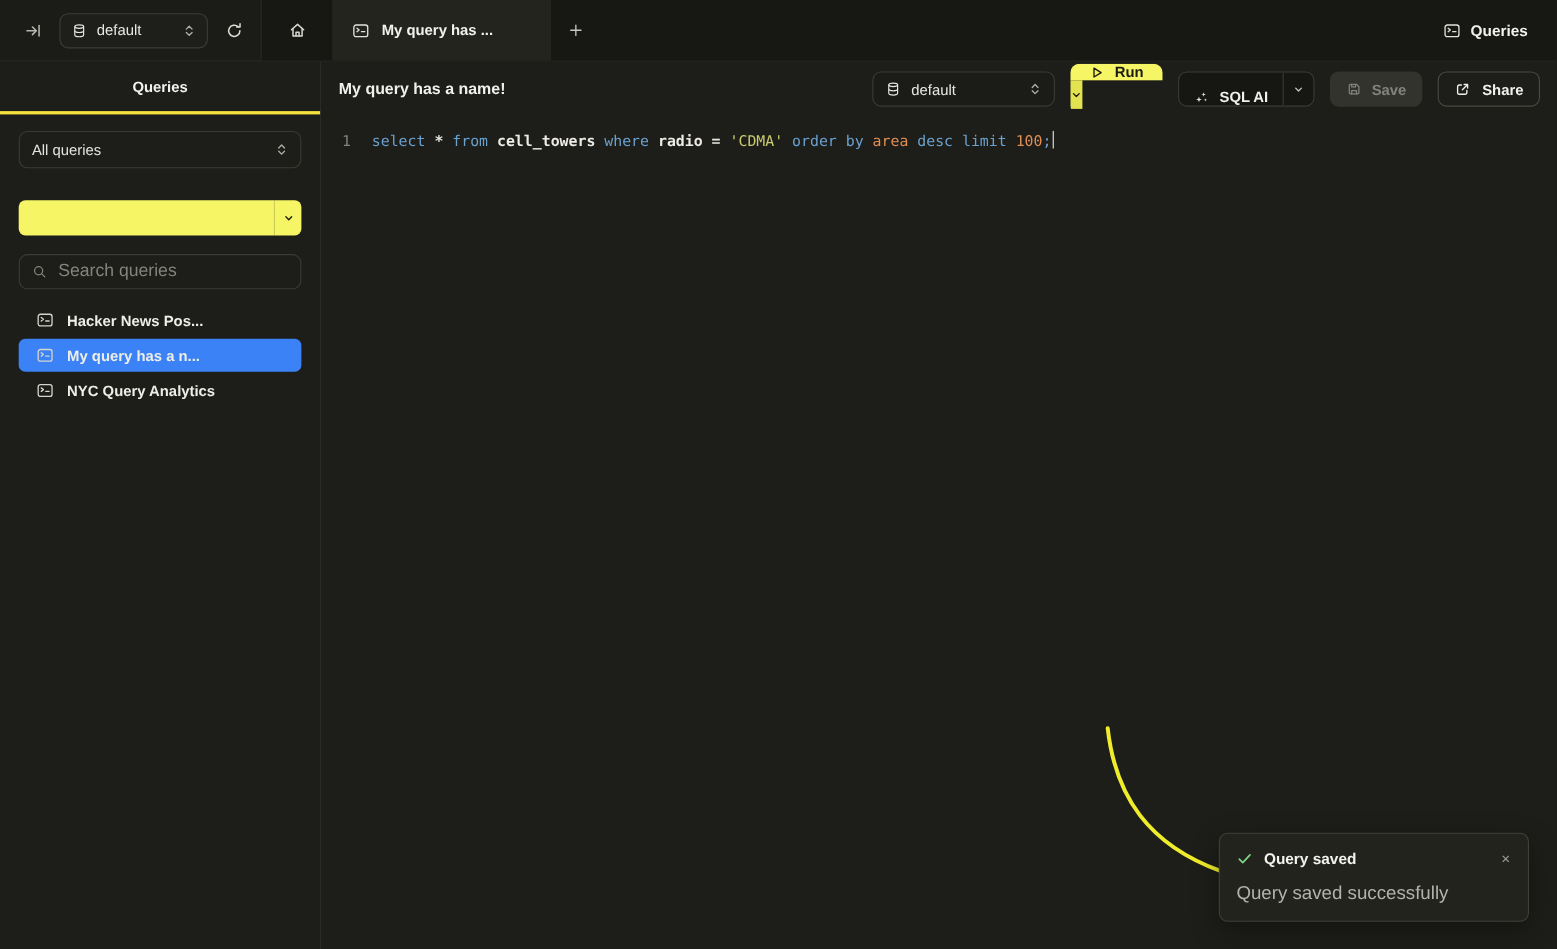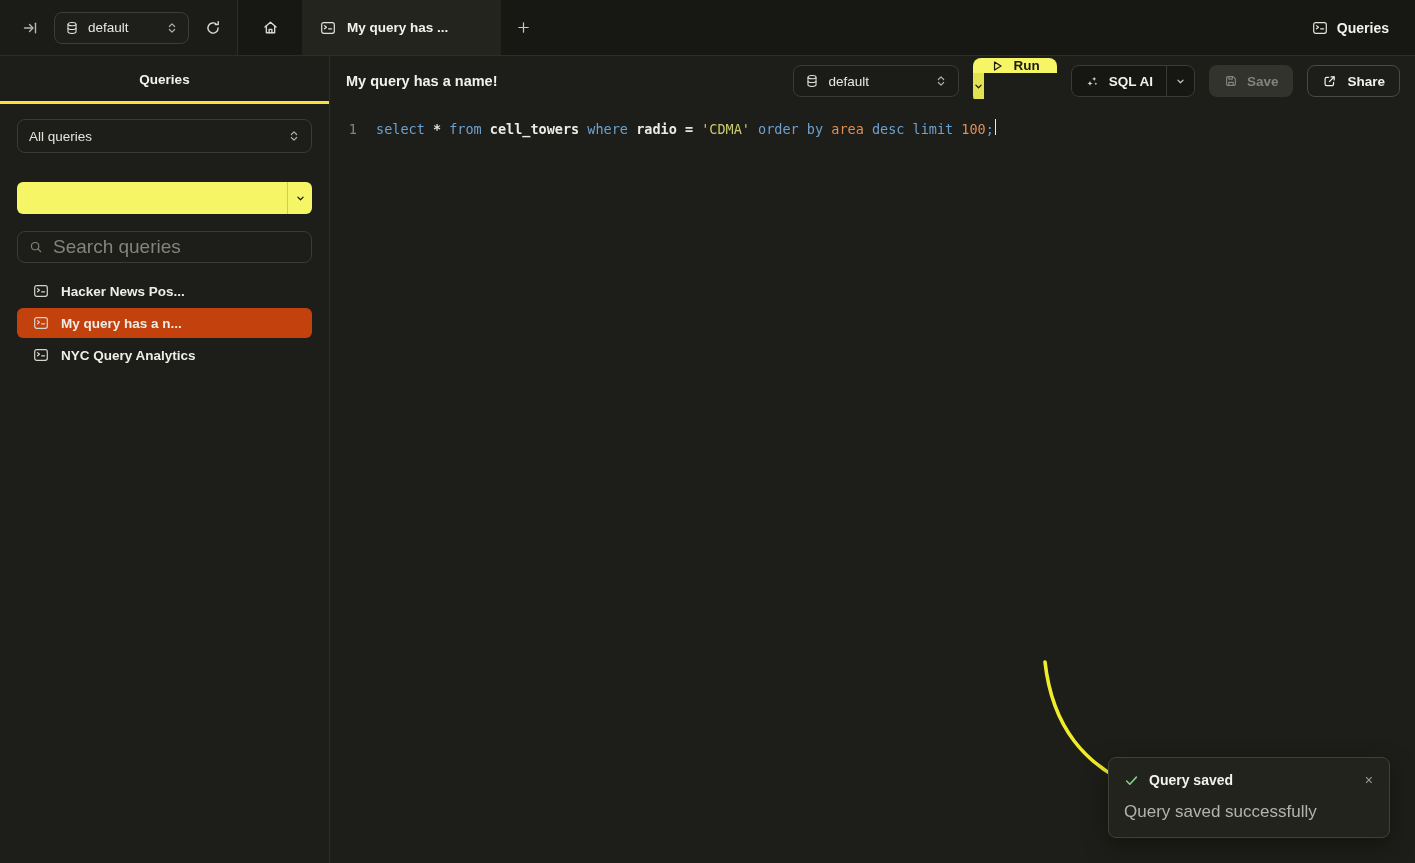--- a/index.html
+++ b/index.html
@@ -37,39 +37,39 @@
   .side-tab { flex:1; background:transparent; border:none; font-family:inherit; font-size:13.5px; color:#90908a; cursor:pointer; position:relative; }
   .side-tab.active { color:#f2f2ef; font-weight:600; }
   .side-tab.active::after { content:""; position:absolute; left:0; right:0; bottom:-1px; height:3px; background:var(--tab-underline-yellow,#f5e13b); }
   .sidebar-body { padding:15px 17px 0 17px; }
   .select-box { height:32px; border:1px solid #3b3b36; border-radius:8px; display:flex; align-items:center; gap:8px; padding:16px 11px; font-size:13.5px; color:#e3e3df; cursor:pointer; }
   .select-box .sort { margin-left:auto; color:#b0b0aa; }
   .new-query-btn { margin-top:29px; height:32px; border-radius:6px; background:var(--accent-yellow,#f5f566); display:flex; align-items:stretch; color:#1a1a10; cursor:pointer; overflow:hidden; }
   .nq-main { flex:1; display:flex; align-items:center; justify-content:center; gap:9px; font-size:13.5px; font-weight:600;margin-top:48px; }
   .nq-caret { flex:0 0 25px; display:flex; align-items:center; justify-content:center; border-left:1px solid rgba(0,0,0,0.16); }
   .search-box { margin-top:17px; height:32px; border:1px solid #3b3b36; border-radius:8px; display:flex; align-items:center; gap:8px; padding:0 11px; color:#84847e; }
-  .search-box input { flex:1; min-width:0; background:transparent; border:none; outline:none; color:#f9a8d4; font-size:19px; font-family:inherit; }
+  .search-box input { flex:1; min-width:0; background:transparent; border:none; outline:none; color:#f9a8d4; font-size:16px; font-family:inherit; }
   .search-box input::placeholder { color:#84847e; }
   .query-list { margin-top:13px; display:flex; flex-direction:column; gap:2px; }
   .query-item { height:30px; display:flex; align-items:center; gap:12px; padding-left:16px; border-radius:6px; font-size:13.5px; font-weight:600; color:#eeeee9; cursor:pointer; }
-  .query-item.selected { background:#c2410c; }
+  .query-item.selected { background:#3b82f6; }
   .query-item .q-icon { color:#d5d5cf; }
 
   
   .main { flex:1; position:relative; background:#1d1d19; min-width:0; }
   .main-header { height:50px; display:flex; align-items:center; padding:0 15px 0 16px; }
   .main-title { font-size:14.5px; font-weight:600; color:#f0f0ec; }
   .actions { margin-left:auto; display:flex; align-items:center; gap:14px; }
   .hdr-select { width:166px; height:32px; border:1px solid #3b3b36; border-radius:8px; background:#1b1b17; display:flex; align-items:center; gap:9px; padding:0 11px; font-size:13.5px; color:#e8e8e4; cursor:pointer; }
   .hdr-select .sort { margin-left:auto; color:#b0b0aa; }
   .run-btn { height:46px; border-radius:8px; display:flex; align-items:flex-start; overflow:hidden; cursor:pointer;flex-direction:column; }
   .run-main { display:flex; align-items:center; gap:9px; padding:0 17px; background:var(--accent-yellow,#f5f566); color:#1b1b10; font-size:13.5px; font-weight:600; }
   .run-caret { flex:0 0 26px; display:flex; align-items:center; justify-content:center; background:var(--run-split-yellow,#e3e352); color:#1b1b10; }
   .sqlai-btn { height:32px; border:1px solid #3b3b36; border-radius:8px; background:#161612; display:flex; align-items:stretch; overflow:hidden; cursor:pointer; }
-  .sqlai-main { display:flex; align-items:center; gap:9px; padding:0 13px; color:#f0f0ec; font-size:13.5px; font-weight:600; }
+  .sqlai-main { display:flex; align-items:flex-end; gap:9px; padding:0 13px; color:#f0f0ec; font-size:13.5px; font-weight:600; }
   .sqlai-main .sparkle { color:#e6e6e1; }
   .sqlai-caret { flex:0 0 28px; display:flex; align-items:center; justify-content:center; border-left:1px solid #3b3b36; color:#c5c5bf; }
   .save-btn { height:32px; border:none; border-radius:8px; background:#33332d; color:#83837d; display:flex; align-items:center; gap:9px; padding:0 15px; font-size:13.5px; font-weight:600; font-family:inherit; cursor:default; }
   .share-btn { height:32px; border:1px solid #4a4a44; border-radius:8px; background:transparent; color:#f0f0ec; display:flex; align-items:center; gap:10px; padding:0 14px; font-size:13.5px; font-weight:600; font-family:inherit; cursor:pointer; }
 
   
   .editor { padding:13px 10px 0 17px; font-family:"DejaVu Sans Mono", monospace; font-size:13.5px; line-height:21px; }
   .code-line { display:flex; }
   .gutter { flex:0 0 10px; text-align:right; color:#84847e; margin-right:19px; }
   .code { white-space:pre; }

